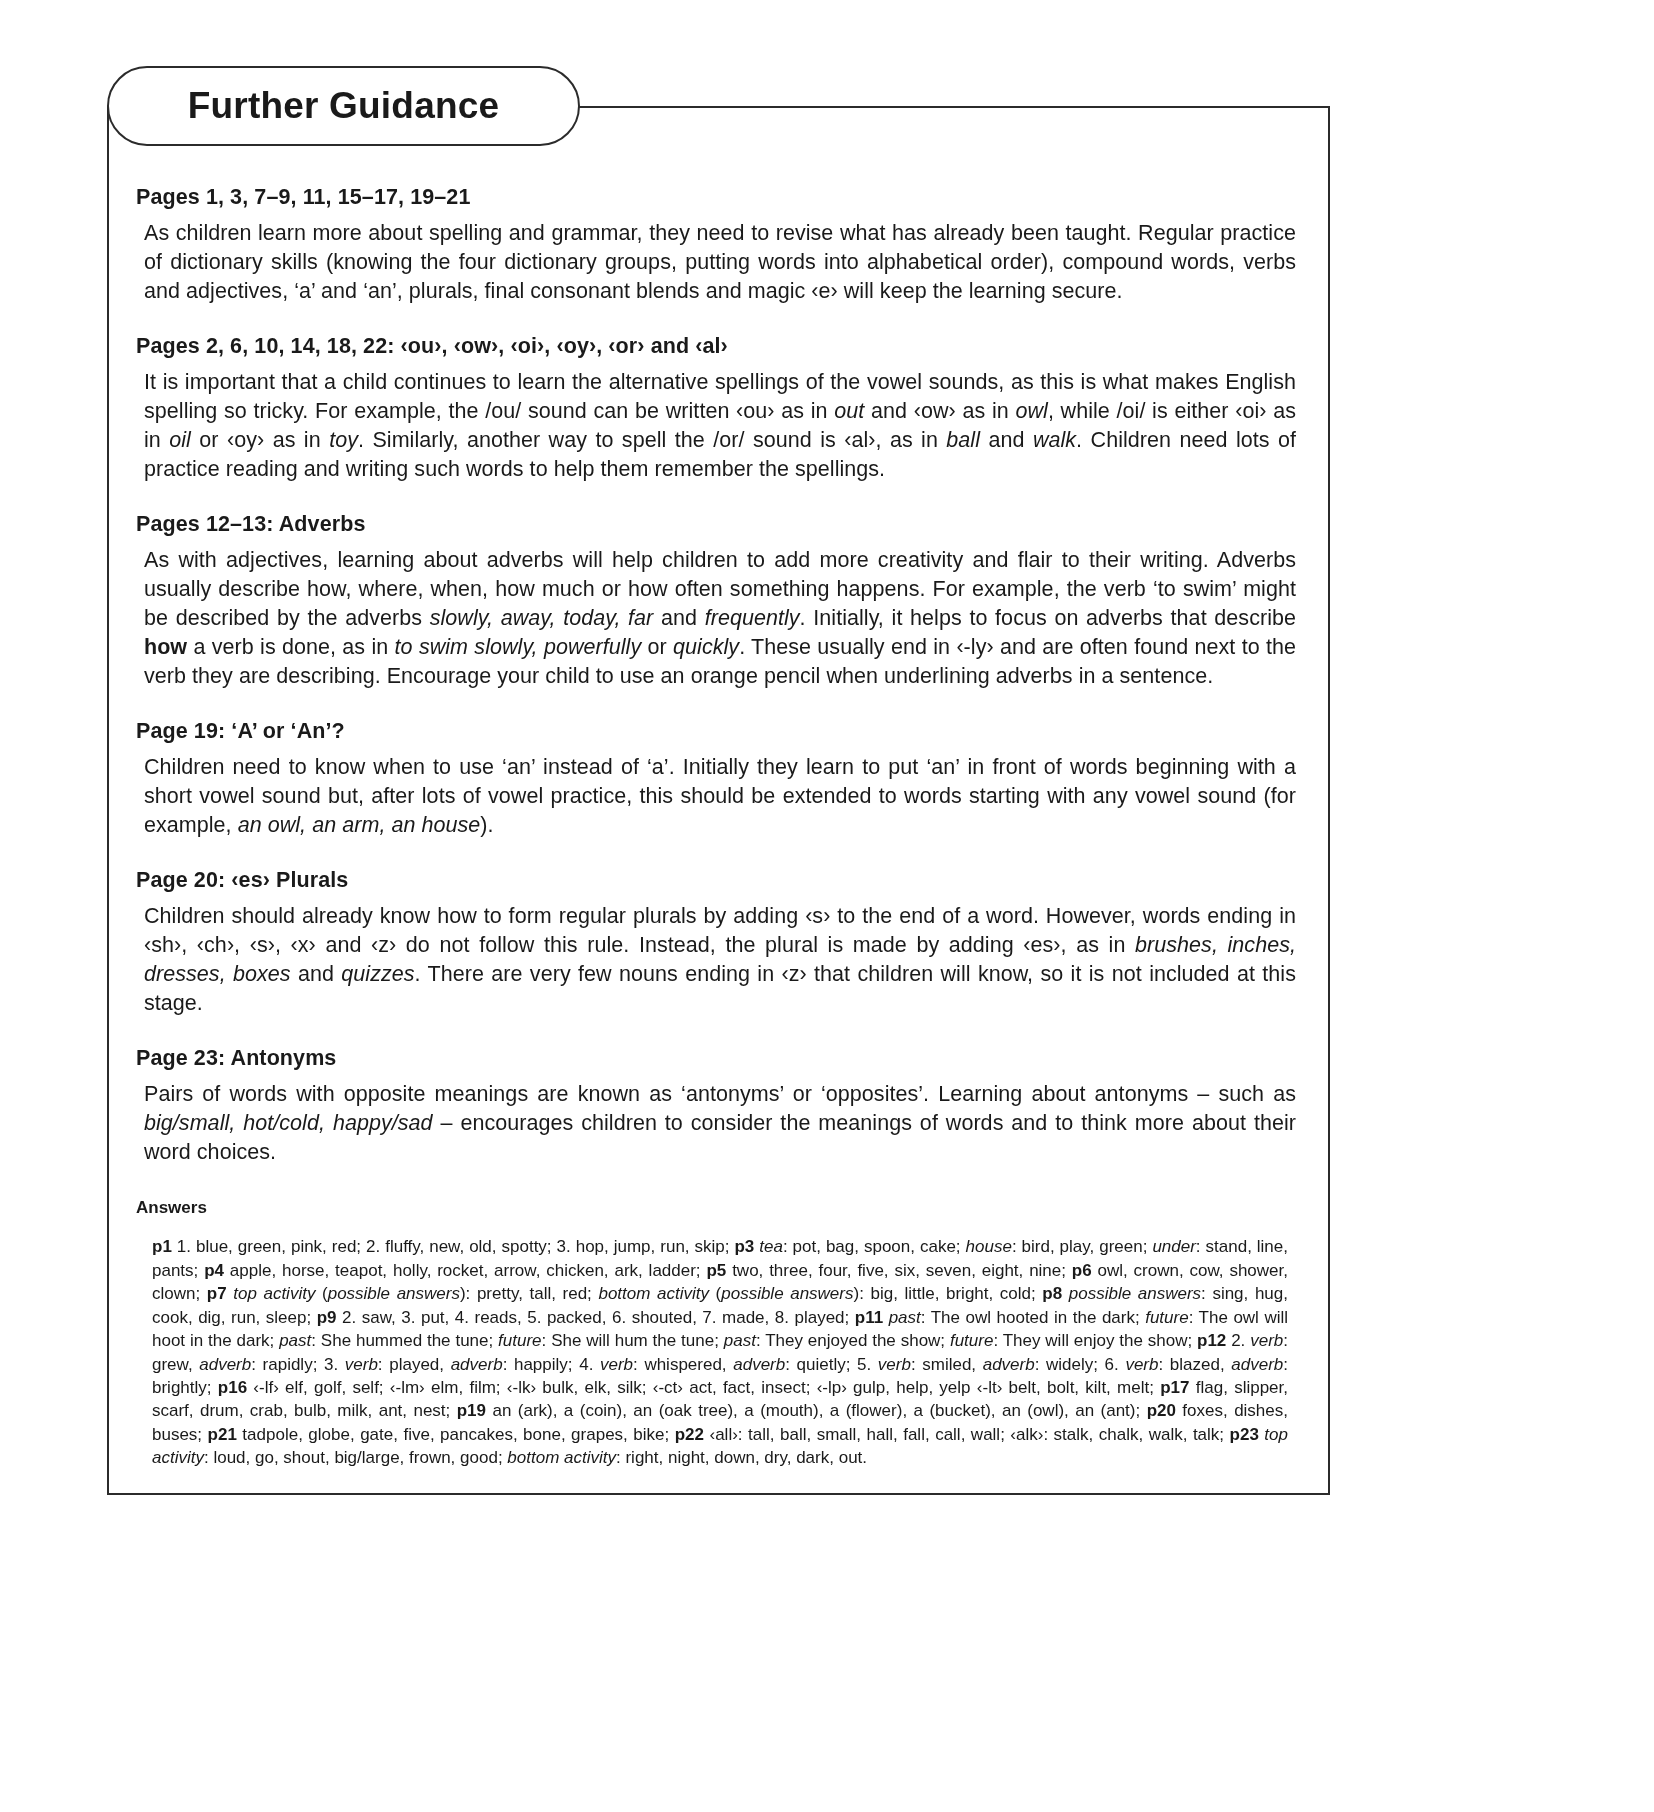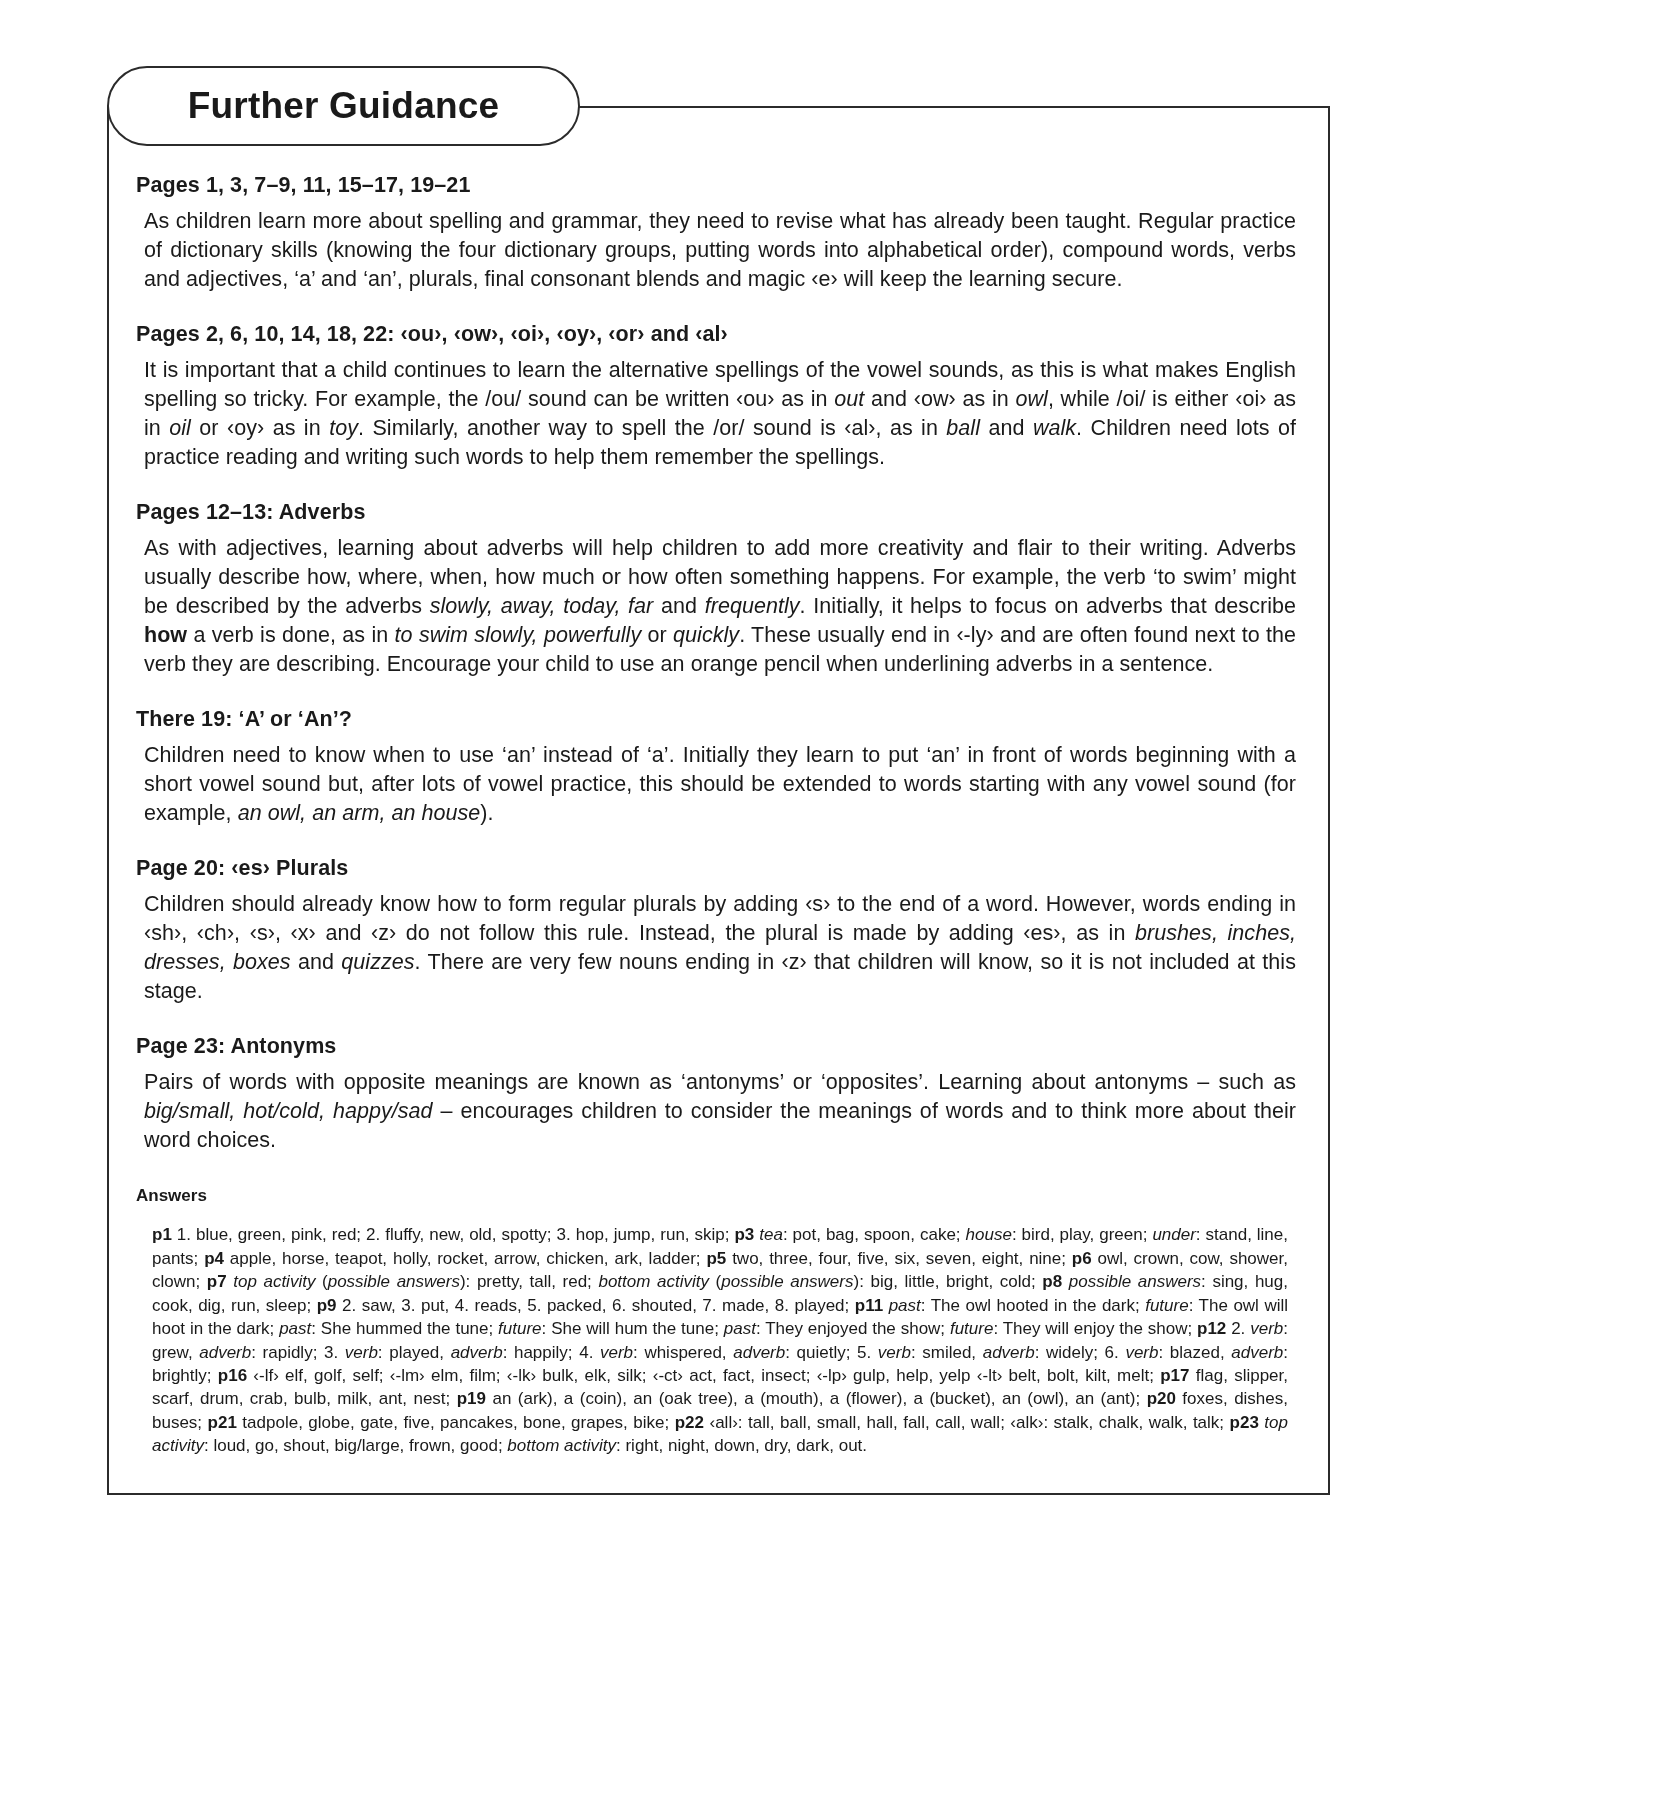--- a/index.html
+++ b/index.html
@@ -72,21 +72,21 @@
   .content {
     position: absolute;
     left: 136px;
     top: 171px;
     width: 1168px;
   }
 
   h2.sec-head {
     font-size: 21.5px;
     font-weight: bold;
-    margin: 0 0 4px 0;
+    margin: 12px 0 4px 0;
     line-height: 1.32;
     letter-spacing: 0.1px;
   }
 
   p.body-text {
     font-size: 21.5px;
     line-height: 1.345;
     margin: 8px;
     text-align: justify;
     text-justify: inter-word;
@@ -145,21 +145,21 @@
       <h2 class="sec-head">Pages 2, 6, 10, 14, 18, 22: ‹ou›, ‹ow›, ‹oi›, ‹oy›, ‹or› and ‹al›</h2>
       <p class="body-text last-line-left">It is important that a child continues to learn the alternative spellings of the vowel sounds, as this is what makes English spelling so tricky. For example, the /ou/ sound can be written ‹ou› as in <i>out</i> and ‹ow› as in <i>owl</i>, while /oi/ is either ‹oi› as in <i>oil</i> or ‹oy› as in <i>toy</i>. Similarly, another way to spell the /or/ sound is ‹al›, as in <i>ball</i> and <i>walk</i>. Children need lots of practice reading and writing such words to help them remember the spellings.</p>
     </div>
 
     <div class="section">
       <h2 class="sec-head">Pages 12–13: Adverbs</h2>
       <p class="body-text last-line-left">As with adjectives, learning about adverbs will help children to add more creativity and flair to their writing. Adverbs usually describe how, where, when, how much or how often something happens. For example, the verb ‘to swim’ might be described by the adverbs <i>slowly, away, today, far</i> and <i>frequently</i>. Initially, it helps to focus on adverbs that describe <b>how</b> a verb is done, as in <i>to swim slowly, powerfully</i> or <i>quickly</i>. These usually end in ‹-ly› and are often found next to the verb they are describing. Encourage your child to use an orange pencil when underlining adverbs in a sentence.</p>
     </div>
 
     <div class="section">
-      <h2 class="sec-head">There 19: ‘A’ or ‘An’?</h2>
+      <h2 class="sec-head">Page 19: ‘A’ or ‘An’?</h2>
       <p class="body-text last-line-left">Children need to know when to use ‘an’ instead of ‘a’. Initially they learn to put ‘an’ in front of words beginning with a short vowel sound but, after lots of vowel practice, this should be extended to words starting with any vowel sound (for example, <i>an owl, an arm, an house</i>).</p>
     </div>
 
     <div class="section">
       <h2 class="sec-head">Page 20: ‹es› Plurals</h2>
       <p class="body-text last-line-left">Children should already know how to form regular plurals by adding ‹s› to the end of a word. However, words ending in ‹sh›, ‹ch›, ‹s›, ‹x› and ‹z› do not follow this rule. Instead, the plural is made by adding ‹es›, as in <i>brushes, inches, dresses, boxes</i> and <i>quizzes</i>. There are very few nouns ending in ‹z› that children will know, so it is not included at this stage.</p>
     </div>
 
     <div class="section">
       <h2 class="sec-head">Page 23: Antonyms</h2>

